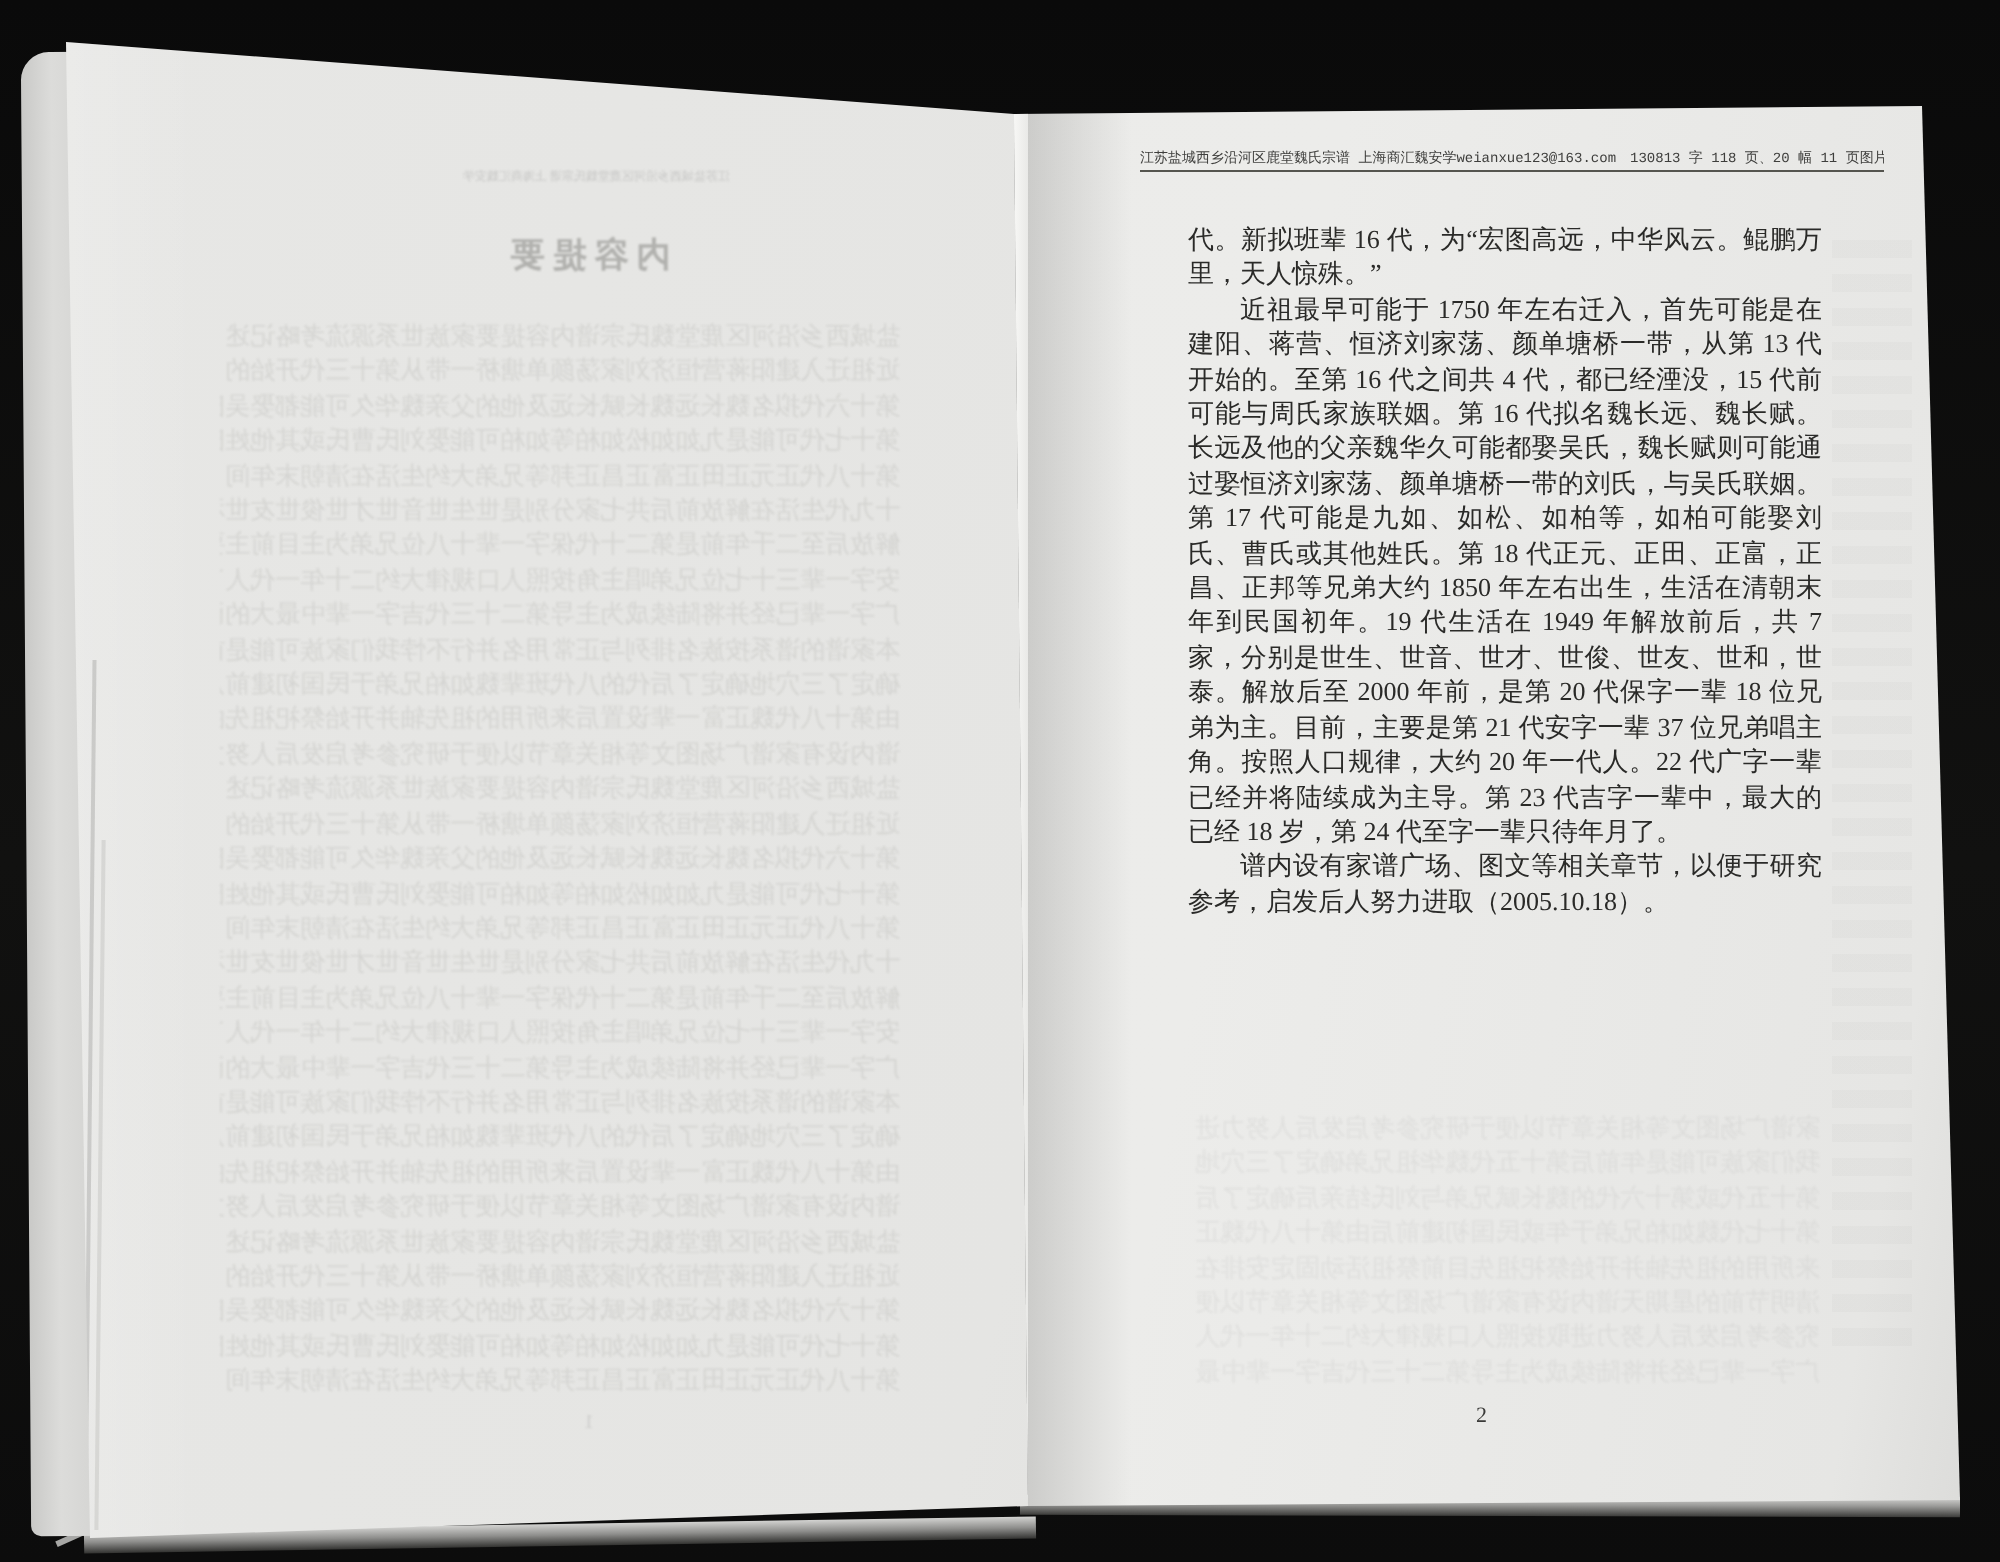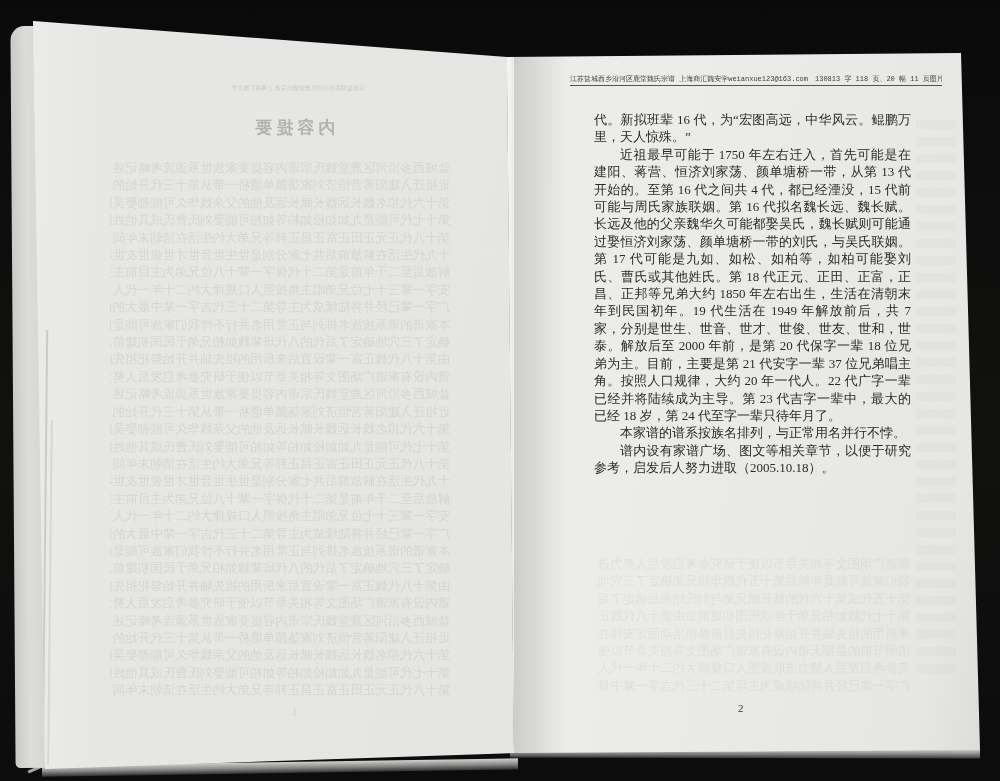--- a/index.html
+++ b/index.html
@@ -186,21 +186,20 @@
   <div class="right-page">
     <div class="spine-highlight"></div>
     <div class="spine-shade"></div>
     <div class="right-margin-bleed mirrored"></div>
 
     <div class="scan-header">江苏盐城西乡沿河区鹿堂魏氏宗谱 上海商汇魏安学weianxue123@163.com　130813 字 118 页、20 幅 11 页图片</div>
 
     <div class="body-text">
       <p class="no-indent">代。新拟班辈 16 代，为“宏图高远，中华风云。鲲鹏万里，天人惊殊。”</p>
       <p>近祖最早可能于 1750 年左右迁入，首先可能是在建阳、蒋营、恒济刘家荡、颜单塘桥一带，从第 13 代开始的。至第 16 代之间共 4 代，都已经湮没，15 代前可能与周氏家族联姻。第 16 代拟名魏长远、魏长赋。长远及他的父亲魏华久可能都娶吴氏，魏长赋则可能通过娶恒济刘家荡、颜单塘桥一带的刘氏，与吴氏联姻。第 17 代可能是九如、如松、如柏等，如柏可能娶刘氏、曹氏或其他姓氏。第 18 代正元、正田、正富，正昌、正邦等兄弟大约 1850 年左右出生，生活在清朝末年到民国初年。19 代生活在 1949 年解放前后，共 7 家，分别是世生、世音、世才、世俊、世友、世和，世泰。解放后至 2000 年前，是第 20 代保字一辈 18 位兄弟为主。目前，主要是第 21 代安字一辈 37 位兄弟唱主角。按照人口规律，大约 20 年一代人。22 代广字一辈已经并将陆续成为主导。第 23 代吉字一辈中，最大的已经 18 岁，第 24 代至字一辈只待年月了。</p>
-      <p>本家谱的谱系按族名排列，与正常用名并行不悖。</p>
       <p>谱内设有家谱广场、图文等相关章节，以便于研究参考，启发后人努力进取（2005.10.18）。</p>
     </div>
 
     <div class="bleed-block-right mirrored">
         <div class="bleed-row">家谱广场图文等相关章节以便于研究参考启发后人努力进取的</div>
         <div class="bleed-row">我们家族可能是年前后第十五代魏华祖兄弟确定了三穴地的了</div>
         <div class="bleed-row">第十五代或第十六代的魏长赋兄弟与刘氏结亲后确定了后代班</div>
         <div class="bleed-row">第十七代魏如柏兄弟于年或民国初建前后由第十八代魏正富辈</div>
         <div class="bleed-row">来所用的祖先轴并开始祭祀祖先目前祭祖活动固定安排在每年</div>
         <div class="bleed-row">清明节前的星期天谱内设有家谱广场图文等相关章节以便于研</div>

